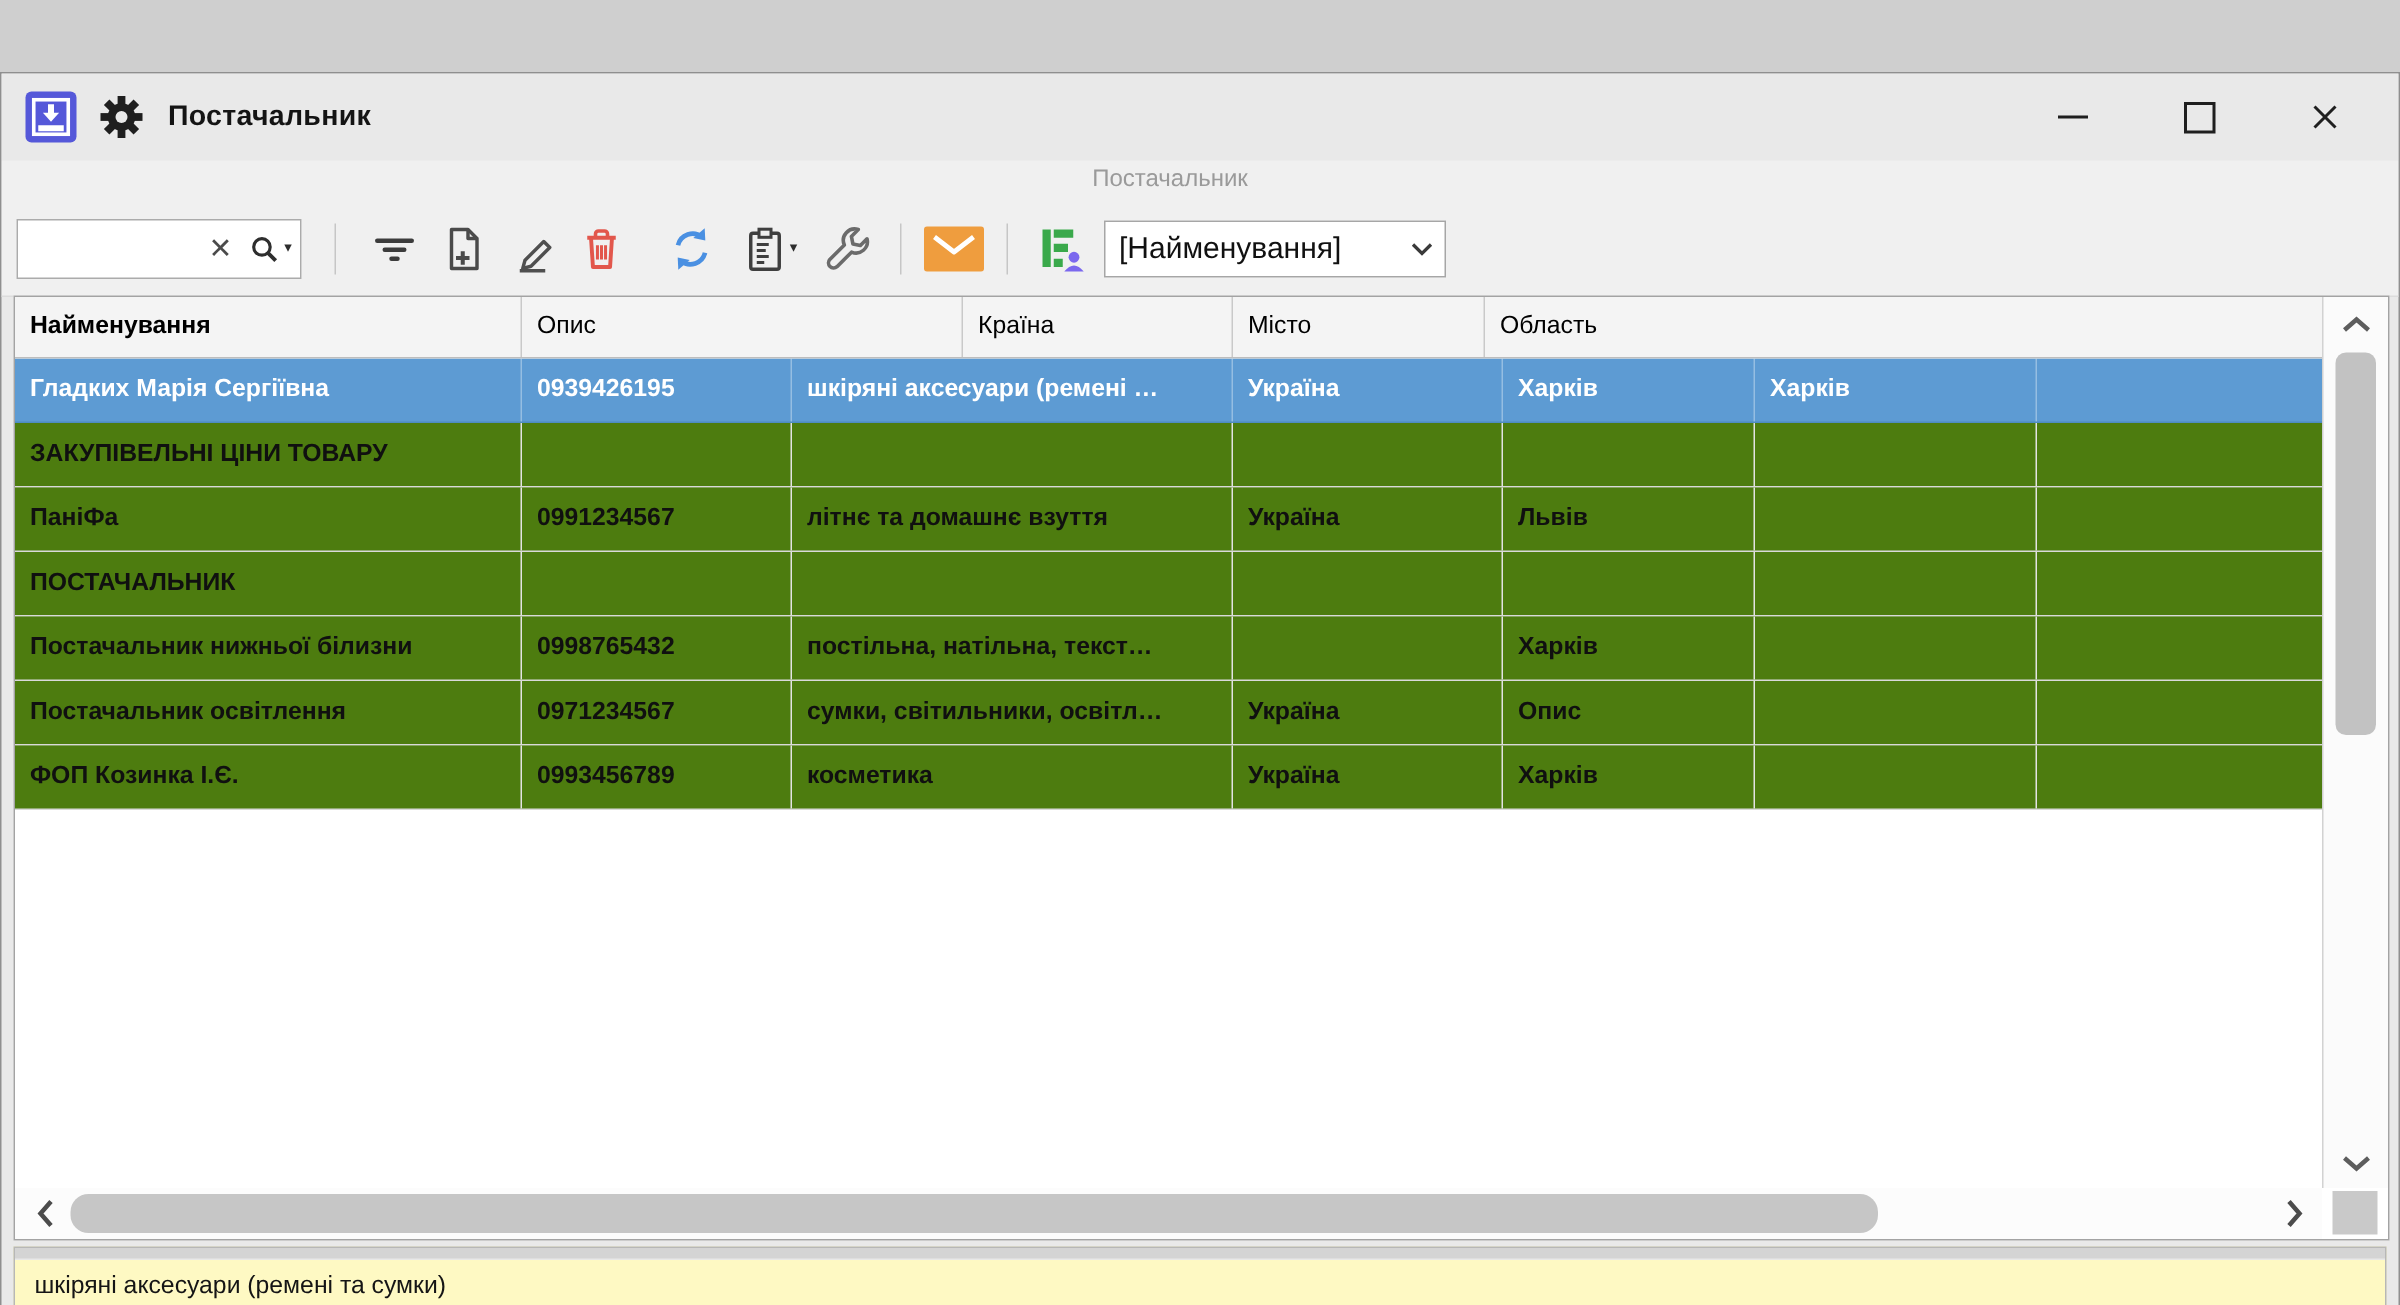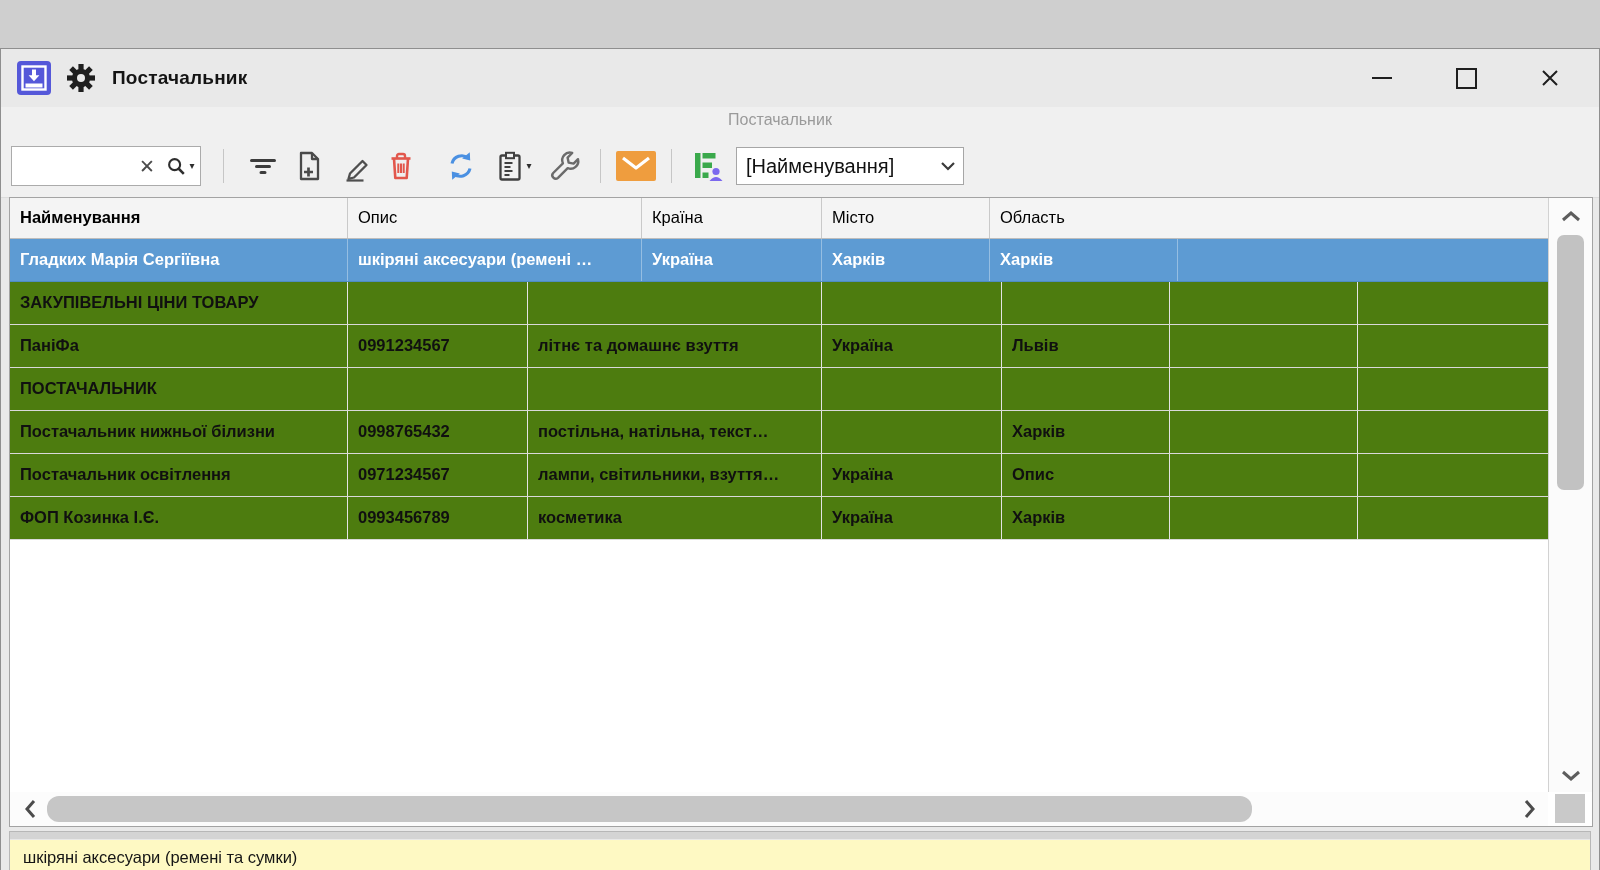--- a/index.html
+++ b/index.html
@@ -215,20 +215,21 @@
     <div class="grid-header">
         <div class="hcell c0">Найменування</div>
         <div class="hcell c2">Опис</div>
         <div class="hcell c3">Країна</div>
         <div class="hcell c4">Місто</div>
         <div class="hcell c6">Область</div>
       </div>
     <div class="grid-rows">
         <div class="row selected">
           <div class="cell c0">Гладких Марія Сергіївна</div>
+          <div class="cell c1">0939426195</div>
           <div class="cell c2">шкіряні аксесуари (ремені …</div>
           <div class="cell c3">Україна</div>
           <div class="cell c4">Харків</div>
           <div class="cell c5">Харків</div>
           <div class="cell c6"></div>
         </div>
         <div class="row">
           <div class="cell c0">ЗАКУПІВЕЛЬНІ ЦІНИ ТОВАРУ</div>
           <div class="cell c1"></div>
           <div class="cell c2"></div>
@@ -260,21 +261,21 @@
           <div class="cell c1">0998765432</div>
           <div class="cell c2">постільна, натільна, текст…</div>
           <div class="cell c3"></div>
           <div class="cell c4">Харків</div>
           <div class="cell c5"></div>
           <div class="cell c6"></div>
         </div>
         <div class="row">
           <div class="cell c0">Постачальник освітлення</div>
           <div class="cell c1">0971234567</div>
-          <div class="cell c2">лампи, світильники, взуття…</div>
+          <div class="cell c2">сумки, світильники, освітл…</div>
           <div class="cell c3">Україна</div>
           <div class="cell c4">Опис</div>
           <div class="cell c5"></div>
           <div class="cell c6"></div>
         </div>
         <div class="row">
           <div class="cell c0">ФОП Козинка І.Є.</div>
           <div class="cell c1">0993456789</div>
           <div class="cell c2">косметика</div>
           <div class="cell c3">Україна</div>

